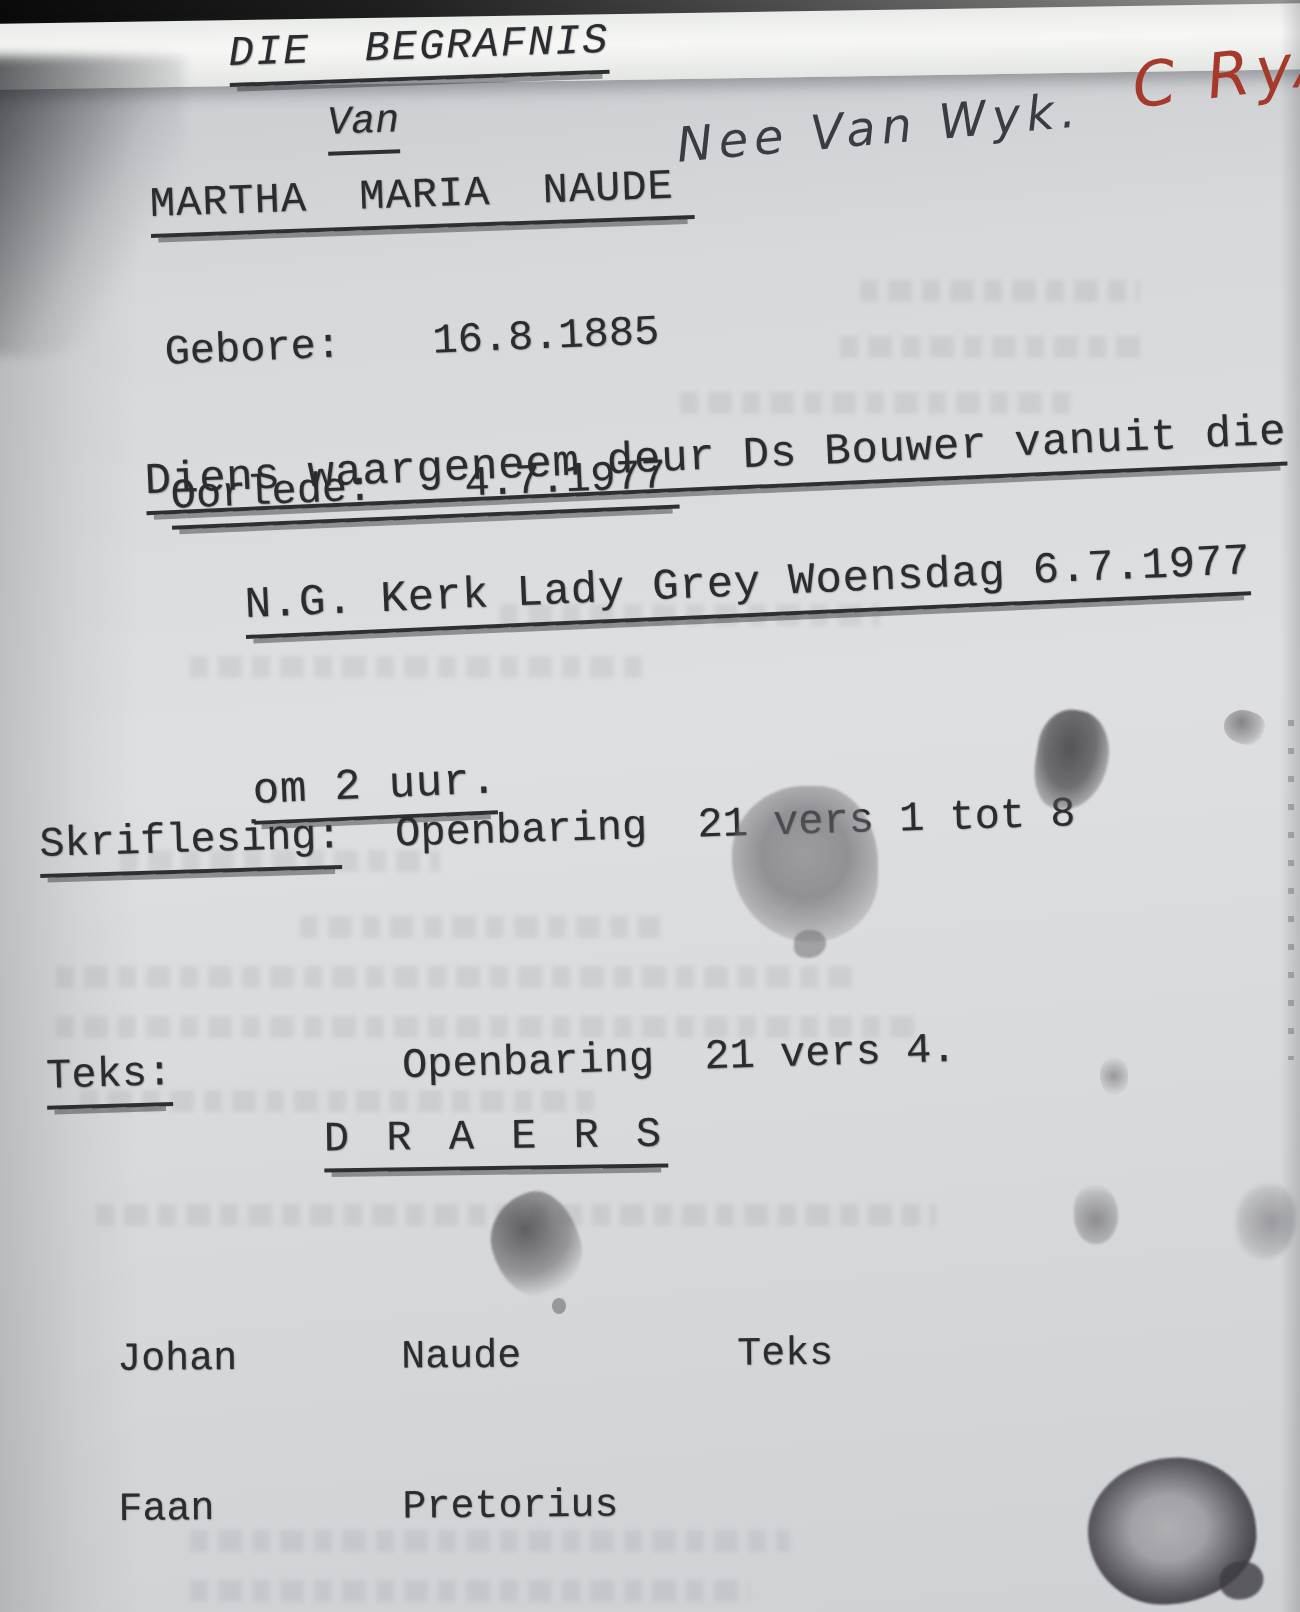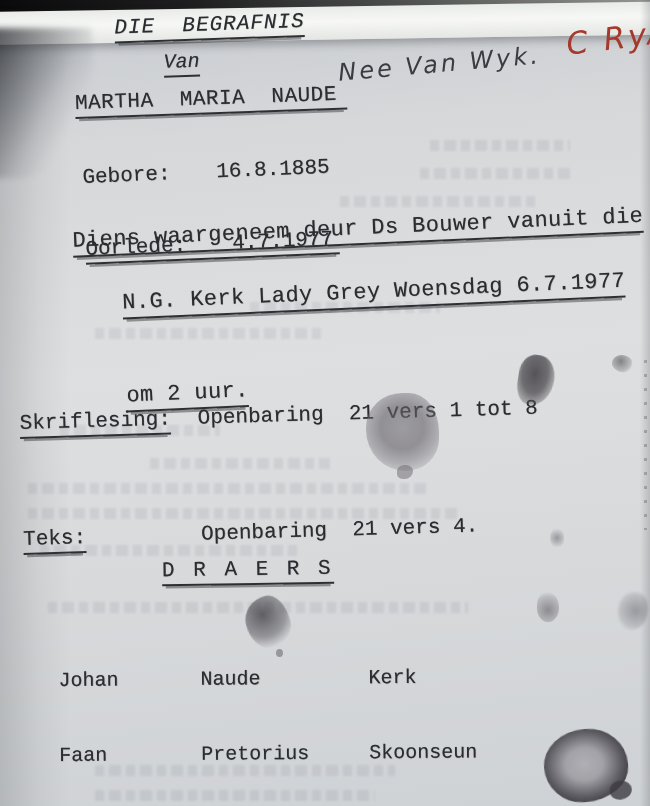--- a/index.html
+++ b/index.html
@@ -162,26 +162,25 @@
       <span>Openbaring  21 vers 4.</span>
     </div>
   </section>
 
   <div class="draers-heading"><span class="tw u u2">D R A E R S</span></div>
 
   <section class="bearers-table tw">
     <div class="trow">
       <span class="c1">Johan</span>
       <span class="c2">Naude</span>
-      <span class="c3">Kerk</span>
+      <span class="c3">Teks</span>
     </div>
     <div class="trow">
       <span class="c1">Faan</span>
       <span class="c2">Pretorius</span>
-      <span class="c3">Skoonseun</span>
     </div>
     
     
     
     
   </section>
 
   <div class="blot blot-8"></div>
   <div class="blot speck-a"></div>
   <div class="blot blot-teks"></div>

